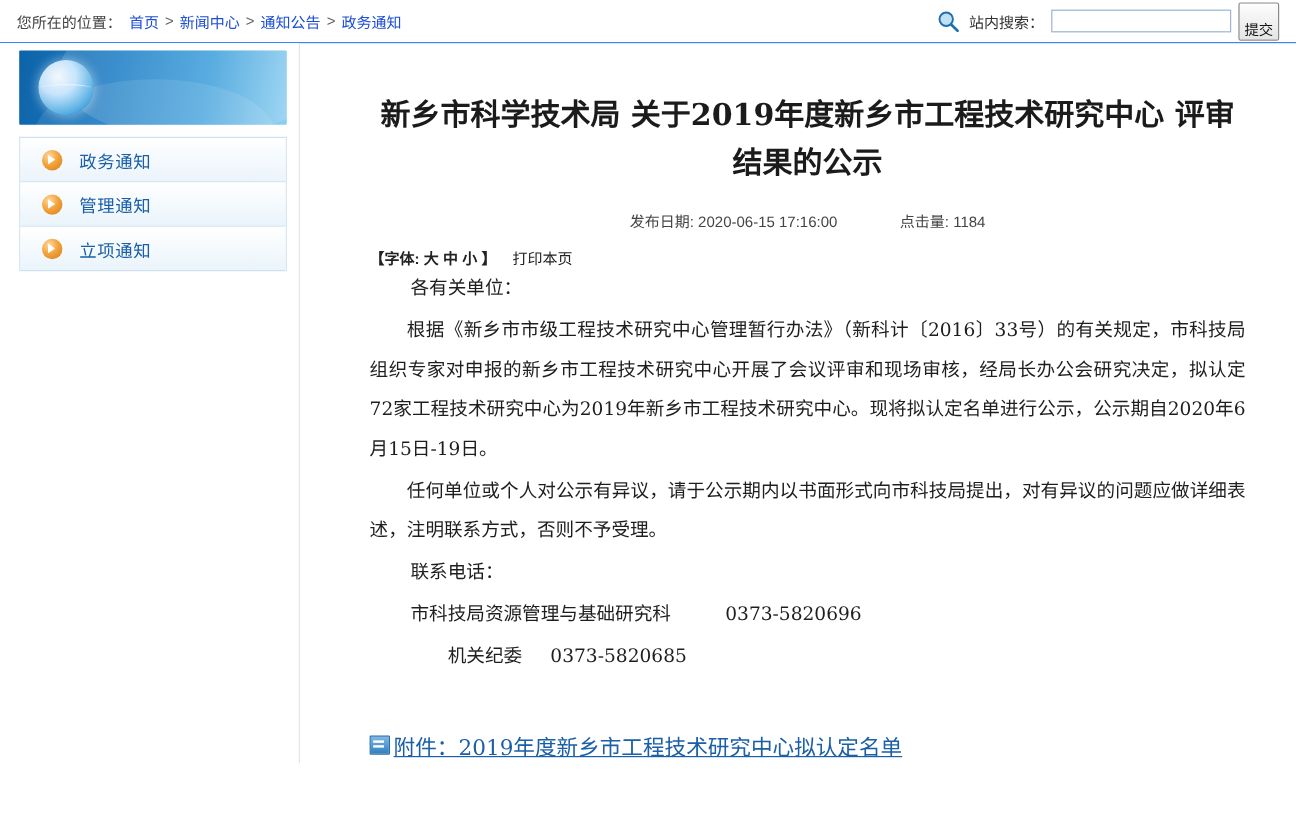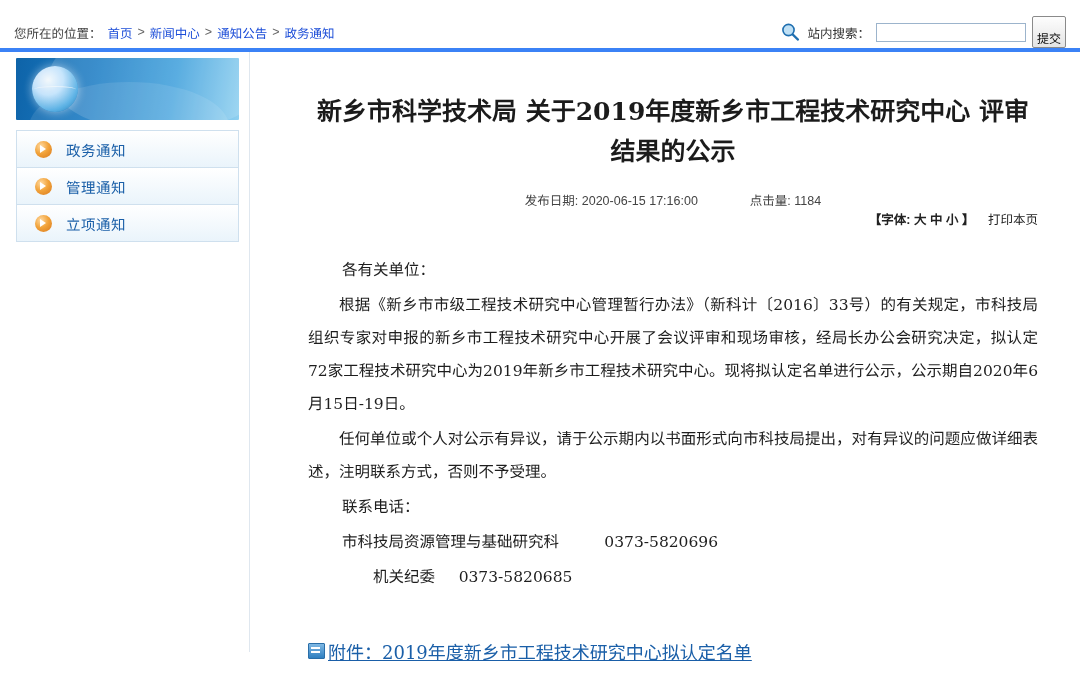--- a/index.html
+++ b/index.html
@@ -12,27 +12,26 @@
     height: 697px;
     font-family: "Liberation Sans", sans-serif;
     color: #333;
     overflow: hidden;
     position: relative;
   }
 
   
   .topbar {
     height: 36px;
-    border-bottom: 4px solid #3b82f6;
+    border-bottom: 1px solid #3b82f6;
     background: #ffffff;
     display: flex;
     align-items: center;
     padding: 0 14px;
     box-sizing: border-box;
-    margin-top: 16px;
   }
   .crumb-label {
     font-size: 12.5px;
     color: #444;
     margin-right: 6px;
   }
   .crumb-list {
     display: flex;
     align-items: center;
     font-size: 12.5px;
@@ -200,26 +199,26 @@
     font-family: "DejaVu Serif", "Liberation Serif", serif;
     margin: 0 0 18px 0;
   }
   .meta-row {
     display: flex;
     justify-content: center;
     align-items: center;
     font-size: 12.5px;
     color: #444;
     gap: 52px;
+    margin-bottom: 12px;
   }
   .tools-row {
-    text-align: right;
+    text-align: left;
     font-size: 12.5px;
     color: #222;
-    margin-bottom: 26px;
   }
   .tools-row .fontsizes {
     font-weight: bold;
   }
   .tools-row .sz {
     cursor: pointer;
   }
   .tools-row .print {
     margin-left: 10px;
     cursor: pointer;

